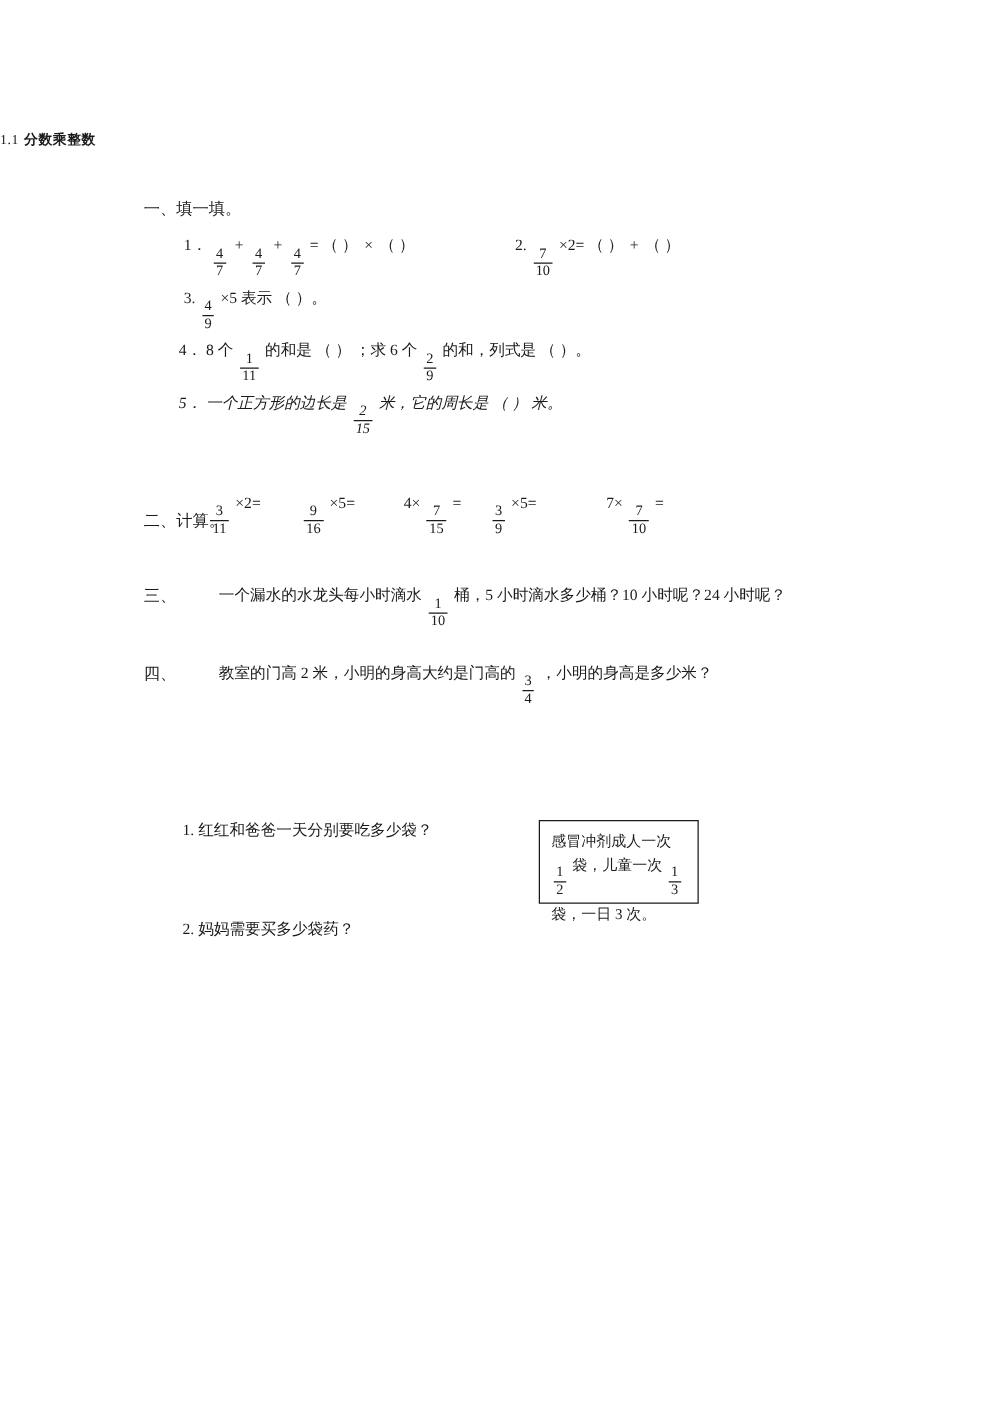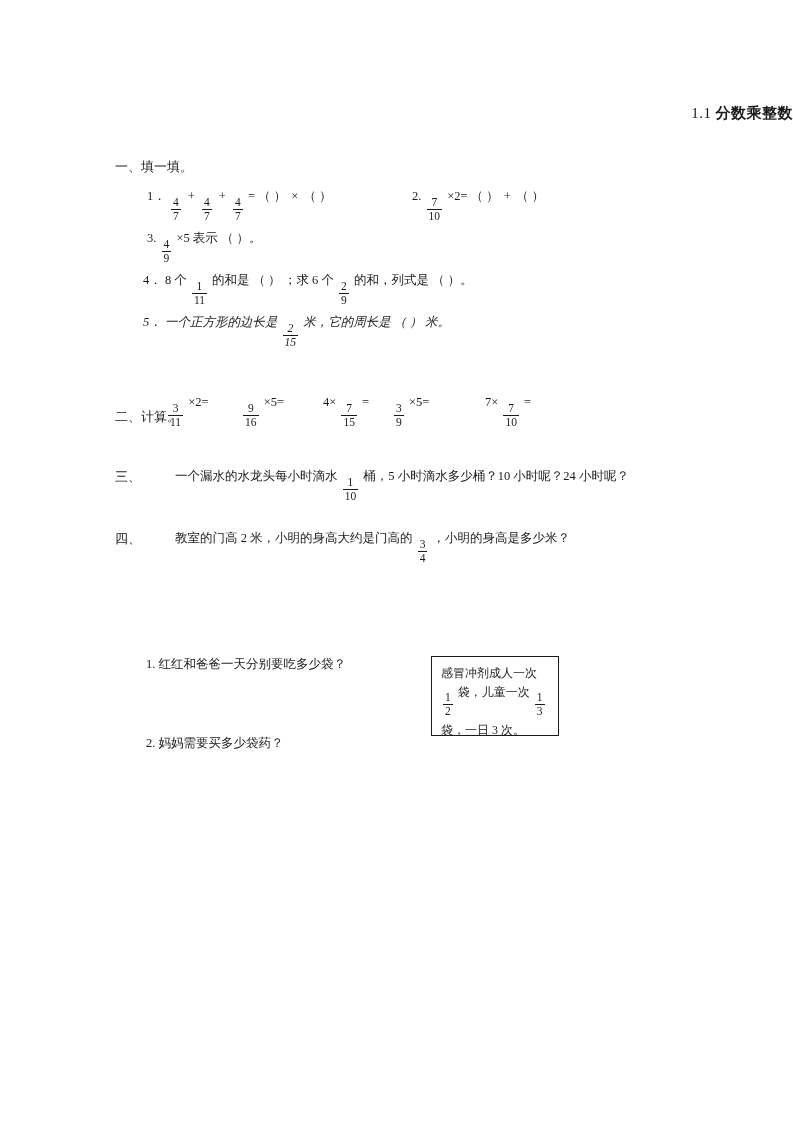--- a/index.html
+++ b/index.html
@@ -19,22 +19,22 @@
     position: absolute;
     inset: 0;
   }
 
   
   .title {
     position: absolute;
     top: 104px;
     left: 0;
     width: 793px;
-    text-align: right;
-    font-size: 15px;
+    text-align: left;
+    font-size: 11px;
     font-weight: bold;
     letter-spacing: 0.5px;
   }
   .title .num {
     font-weight: normal;
     font-family: "Liberation Serif", serif;
   }
 
   
   .tx {
@@ -77,21 +77,21 @@
   .op { margin: 0 2px; }
   .blank { letter-spacing: 0; }
   .sp { display: inline-block; }
 
   
   .med-box {
     position: absolute;
     left: 431px;
     top: 656px;
     width: 128px;
-    height: 80px;
+    height: 67px;
     border: 1px solid #1a1a1a;
     box-sizing: border-box;
     padding: 7px 8px 0 9px;
     font-size: 12px;
     line-height: 1.55;
   }
   .med-box .line {
     white-space: nowrap;
   }
   .med-box .line2 {

